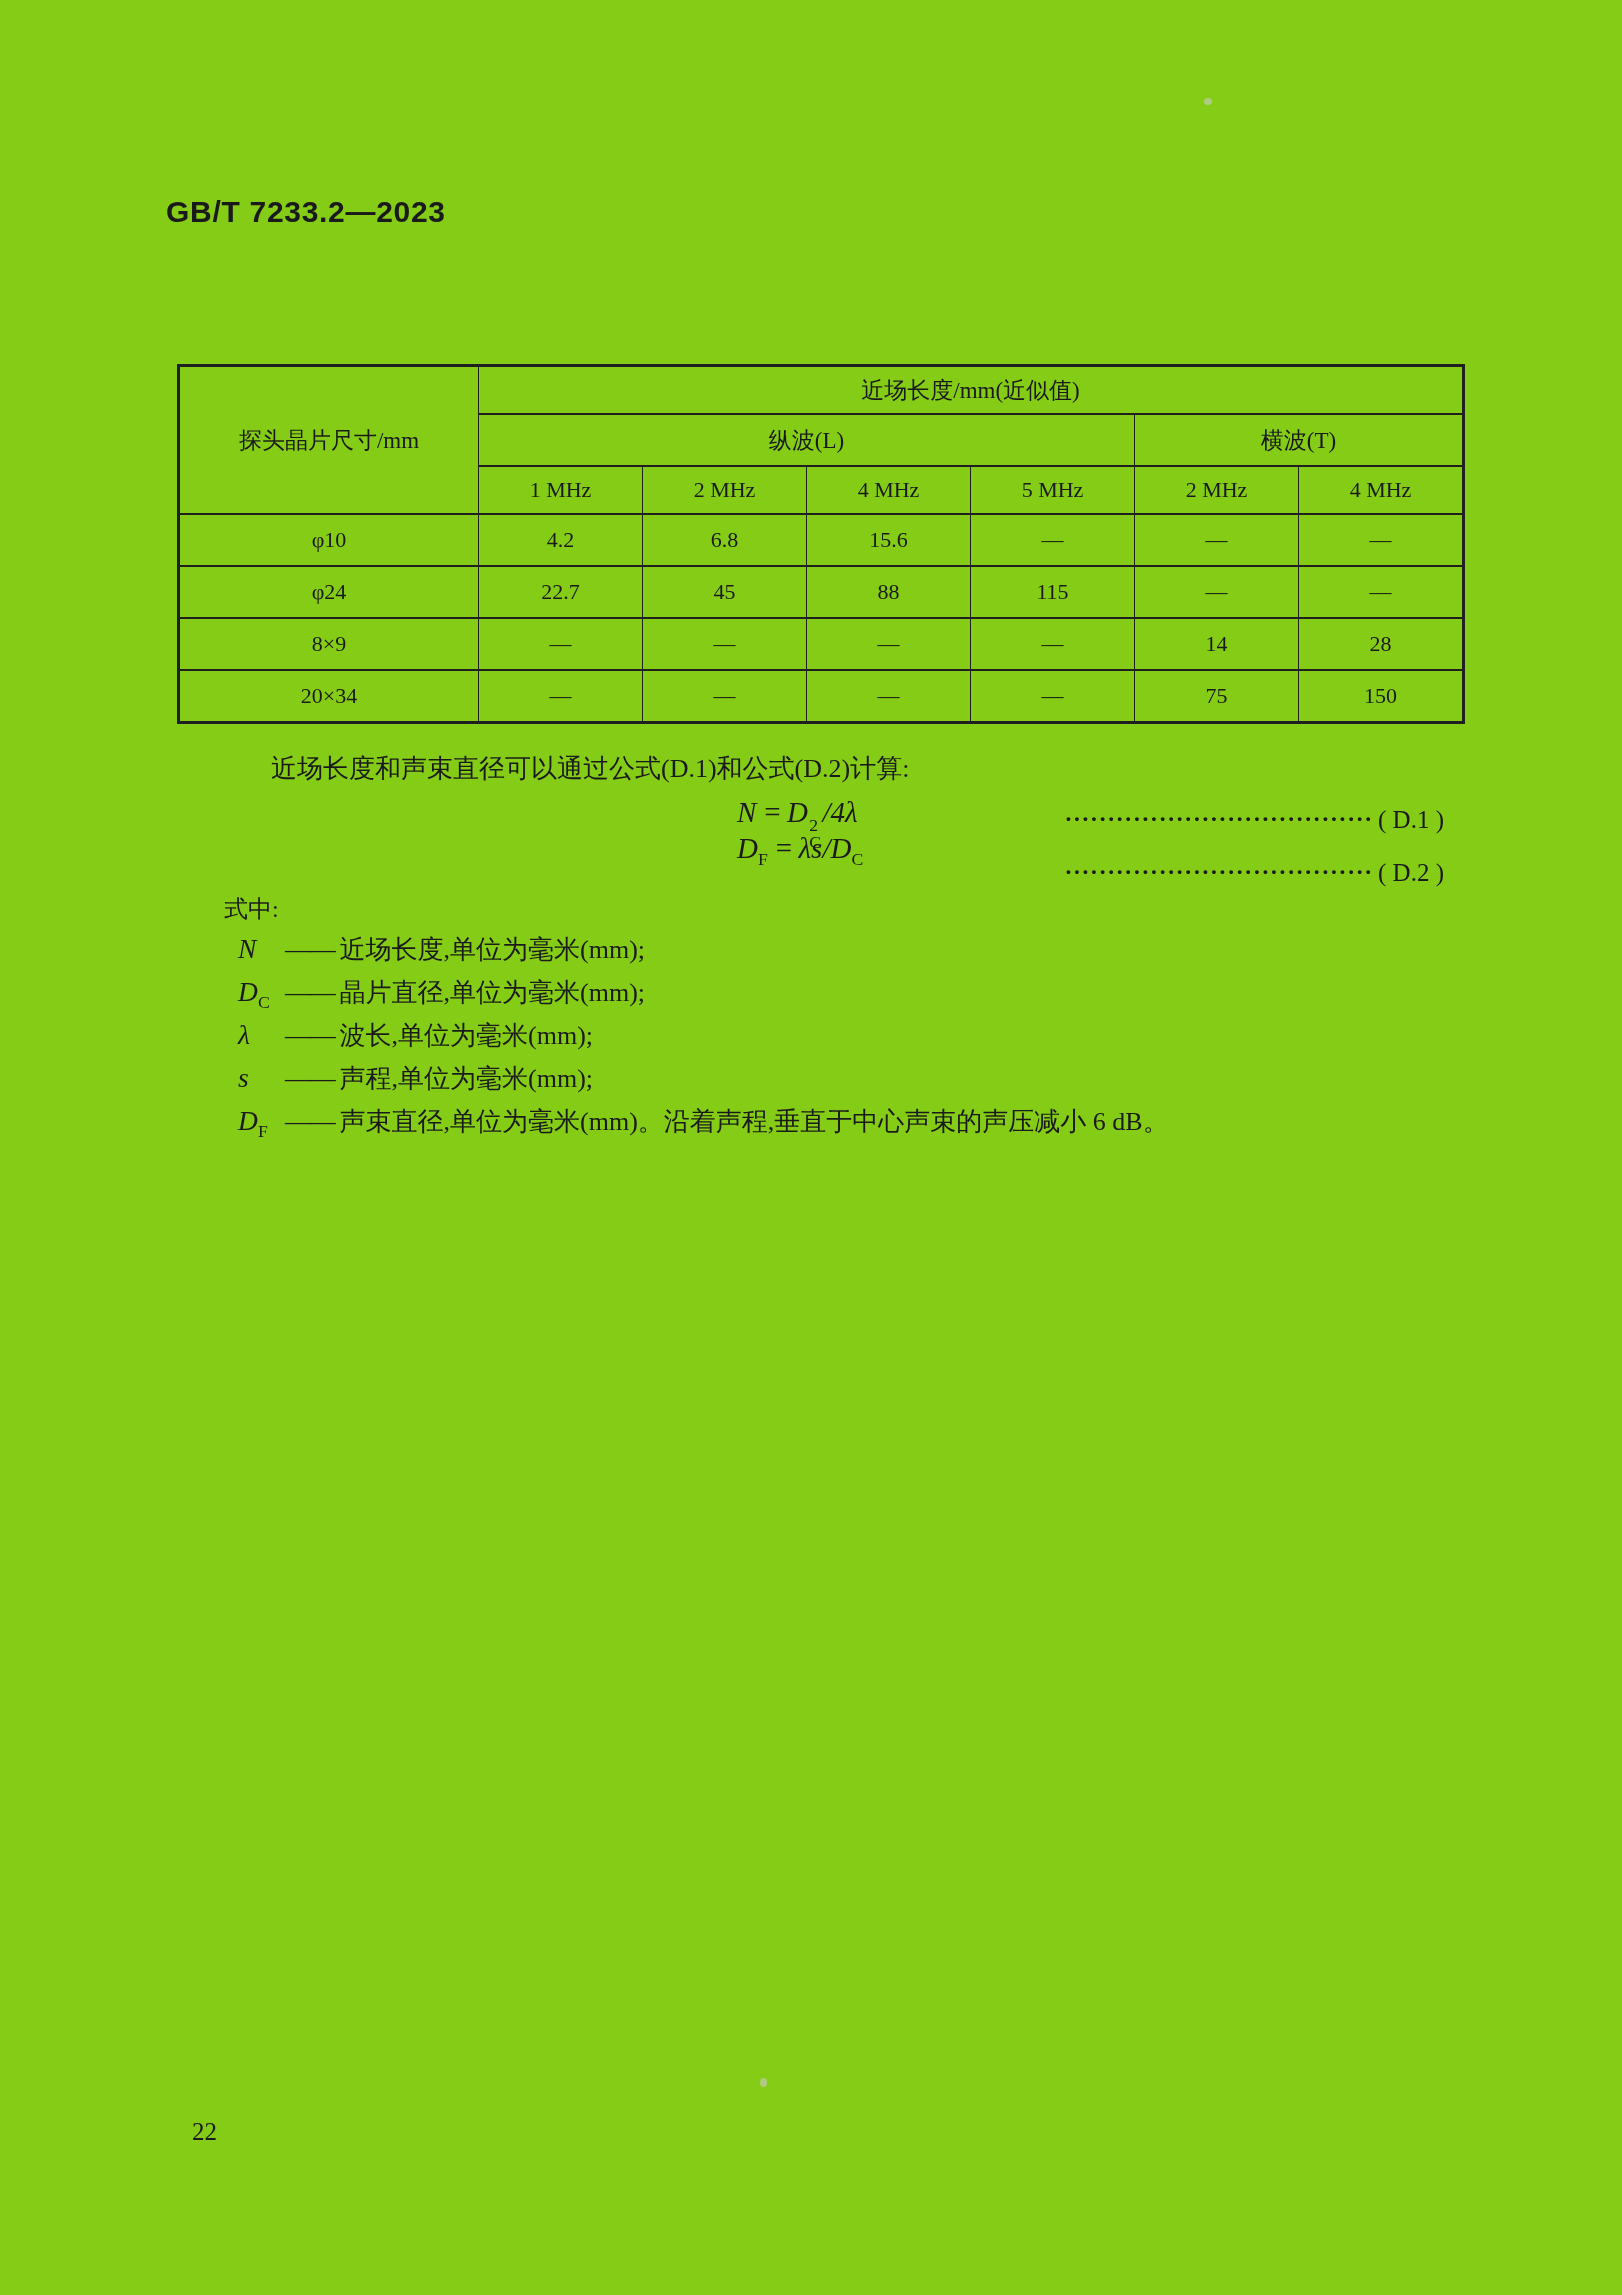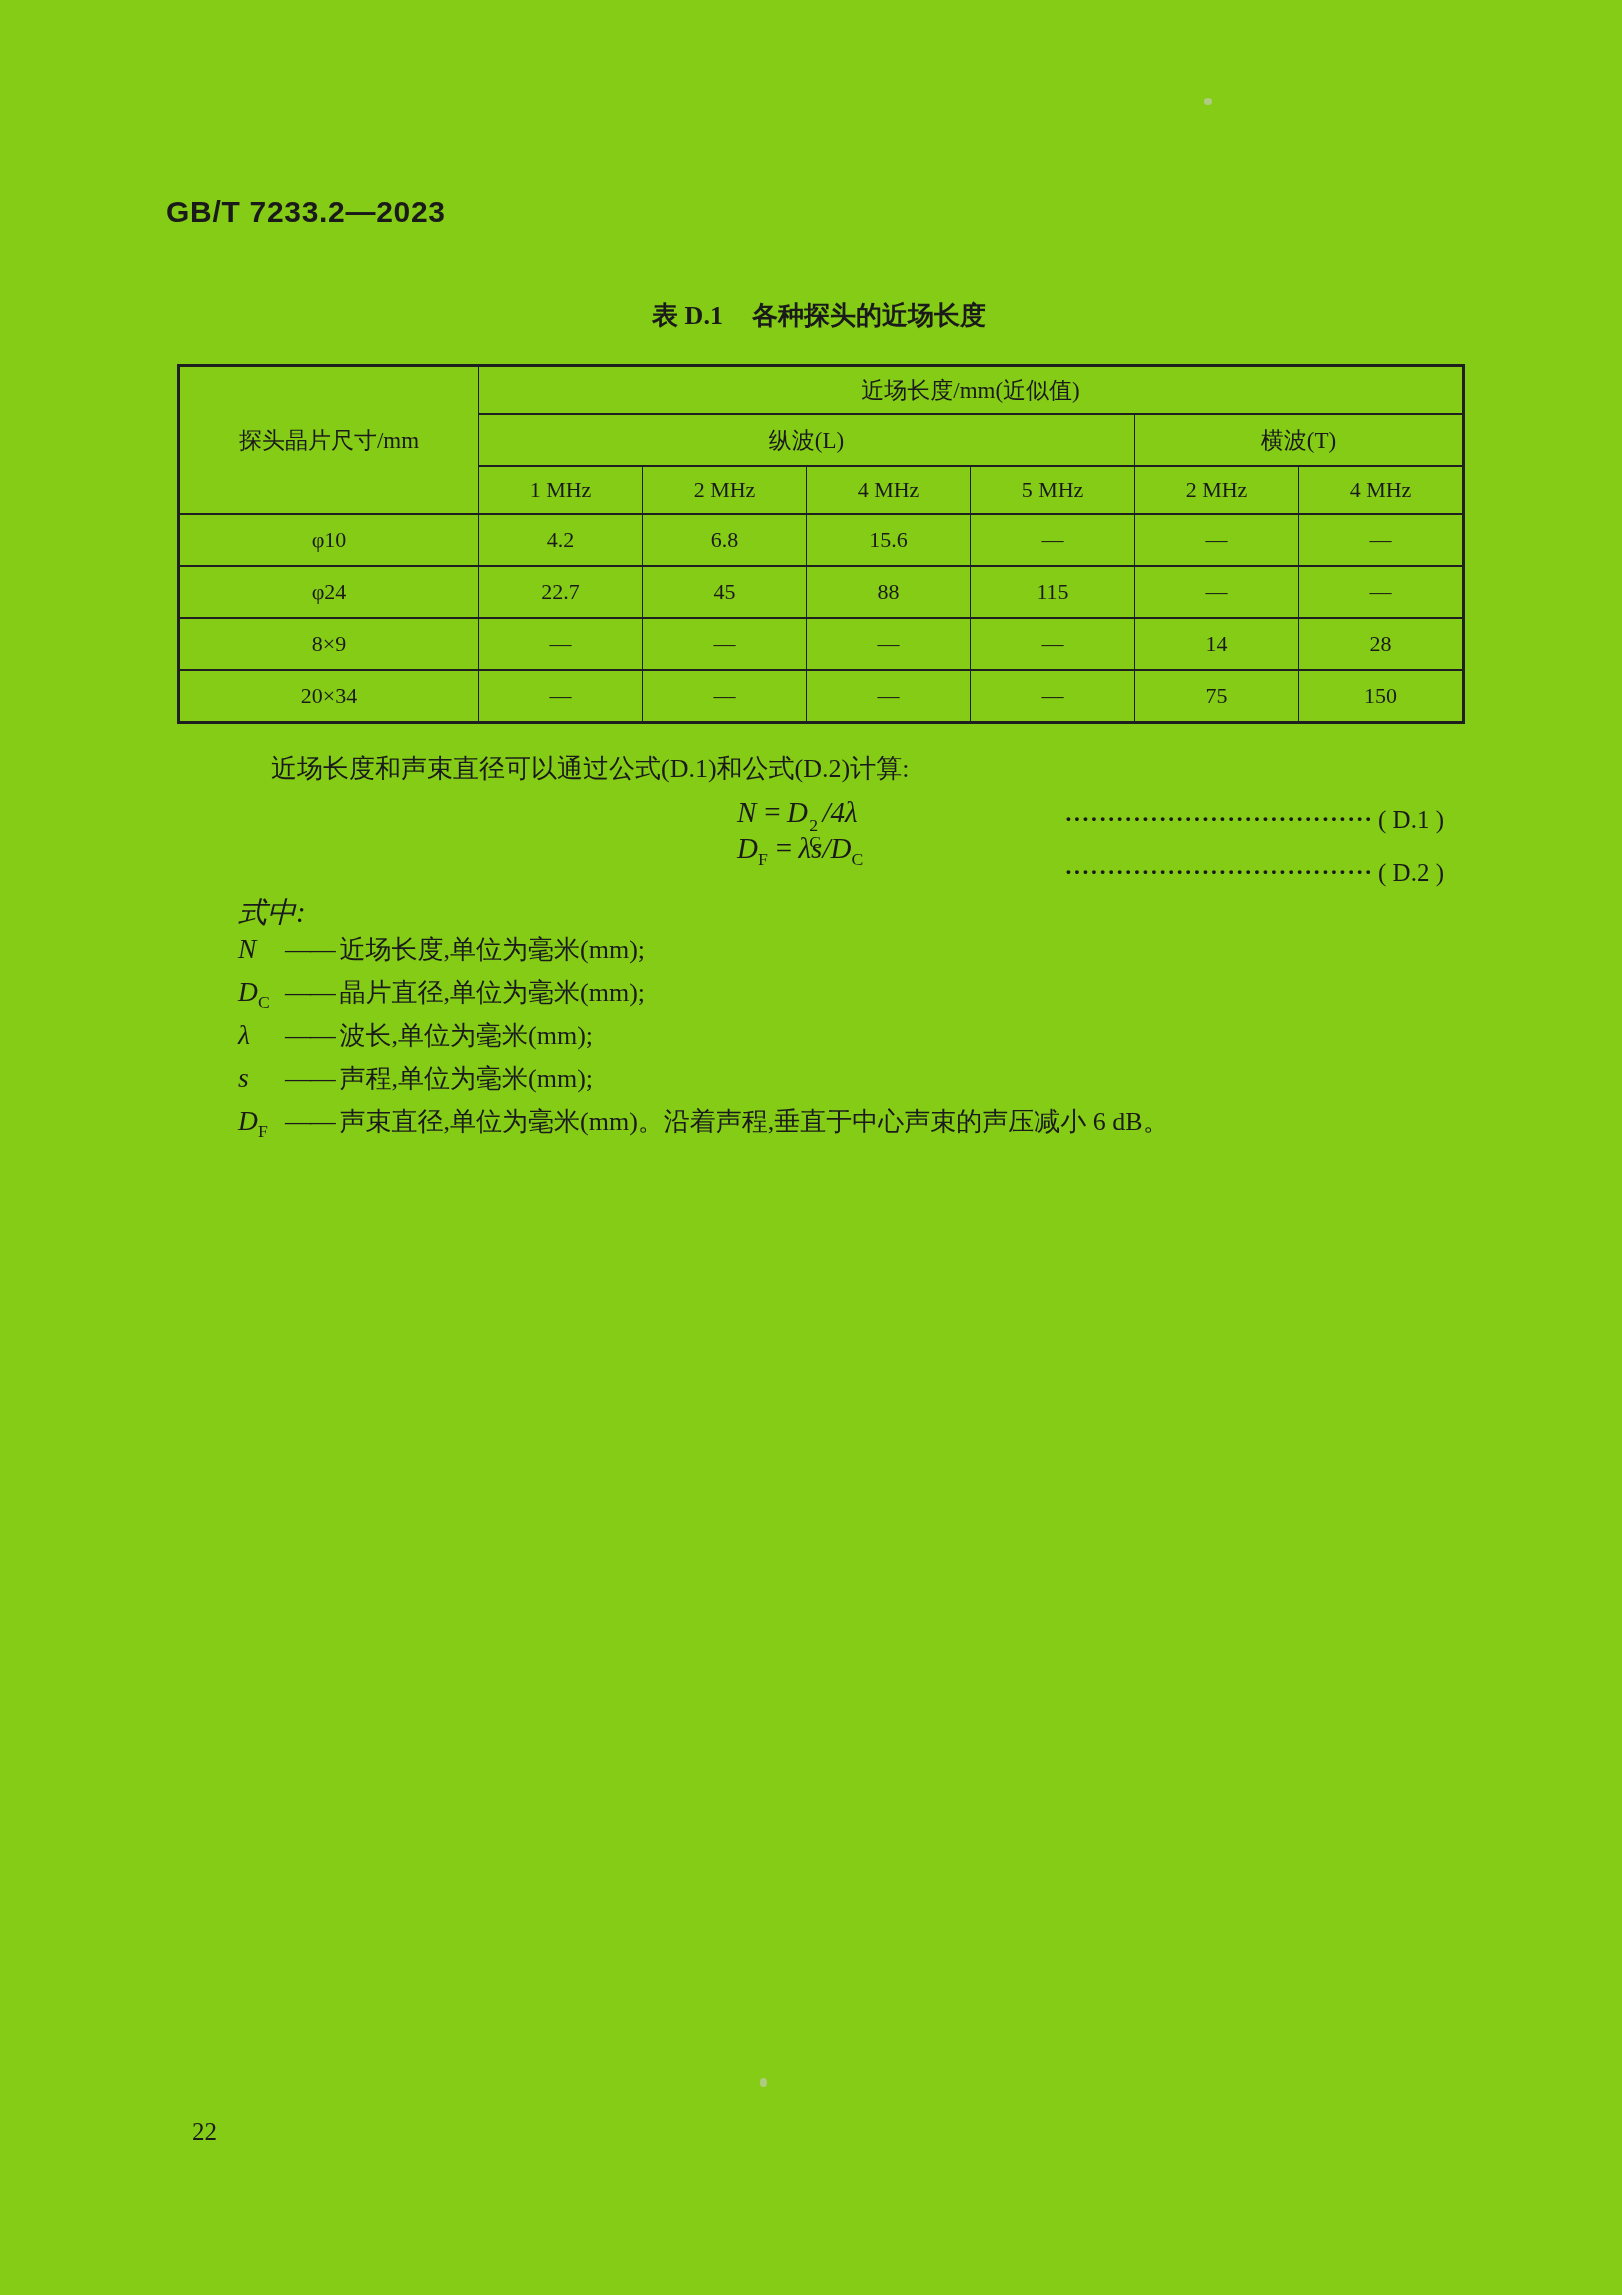--- a/index.html
+++ b/index.html
@@ -51,21 +51,21 @@
   .equation sub { font-size:17.7px; font-style:normal; }
   .leader-row {
     position:absolute; right:178px; display:flex; align-items:center;
     white-space:nowrap;
   }
   .leader1 { top:806px; }
   .leader2 { top:859px; }
   .dots { font-size:23.6px; font-weight:bold; letter-spacing:0.7px; line-height:1; }
   .eqnum { font-size:25px; margin-left:5.2px; }
   .shizhong {
-    position:absolute; left:238px; top:893px; font-size:29px;font-style:italic;
+    position:absolute; left:224px; top:893px; font-size:24px;
   }
   .defs { position:absolute; left:238px; top:932px; }
   .def-row {
     display:flex; align-items:baseline; height:43px;
     font-size:26px; white-space:nowrap;
   }
   .def-sym {
     width:47px; flex:0 0 47px; font-style:italic; font-size:27.5px;
     font-family:"Liberation Serif", serif;
   }
@@ -80,23 +80,20 @@
   .speck-a { left:1204px; top:98px; width:7.9px; height:6.5px; }
   .speck-b { left:760px; top:2078px; width:6.5px; height:9.2px; }
 </style>
 </head>
 <body>
 
 <div class="page">
 
   <div class="doc-number">GB/T 7233.2—2023</div>
 
-  <div class="table-caption">
-    <span class="cap-label">表 D.1</span><span>各种探头的近场长度</span>
-  </div>
 
   <table class="d1">
     <colgroup>
       <col style="width:300px">
         <col style="width:164px">
         <col style="width:164px">
         <col style="width:164px">
         <col style="width:164px">
         <col style="width:164px">
         <col style="width:165px">

